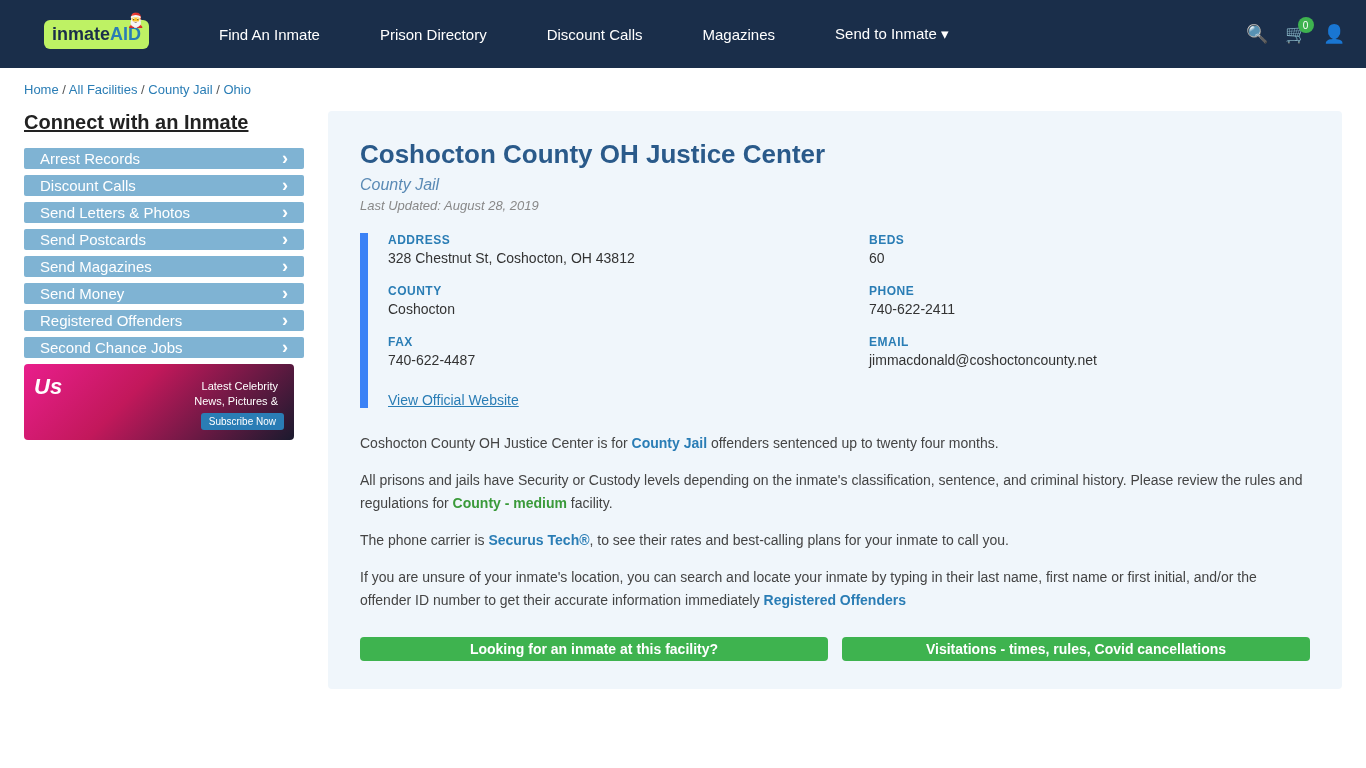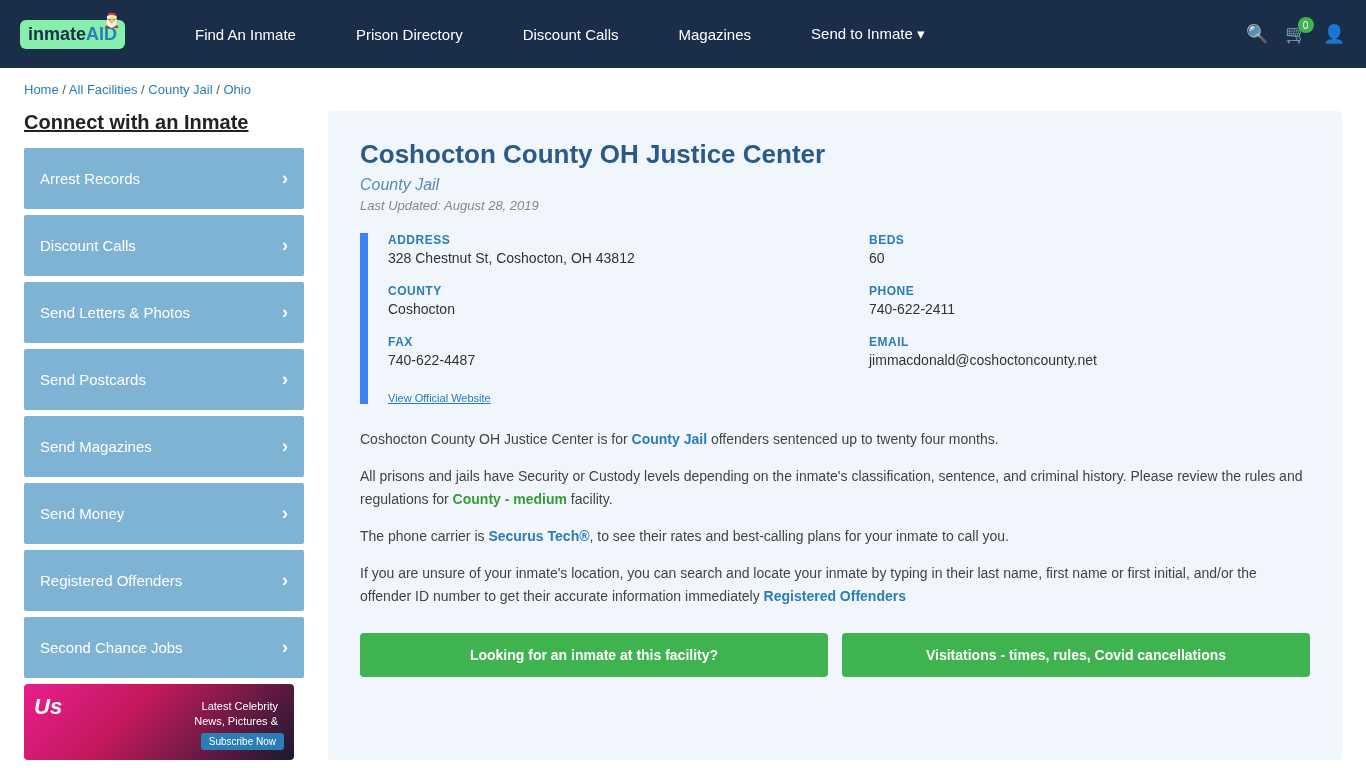--- a/index.html
+++ b/index.html
@@ -12,27 +12,28 @@
       align-items: center;
       padding: 0 20px;
       height: 68px;
     }
     .nav-logo {
       margin-right: 40px;
       display: flex;
       align-items: center;
     }
     .logo-box {
-      background: #86efac;
+      background: #bef264;
       border-radius: 6px;
       padding: 4px 8px;
       font-weight: 900;
       font-size: 18px;
       color: #1a2e4a;
       position: relative;
+      margin-left: 24px;
     }
     .logo-box span.aid { color: #2a7db5; }
     .logo-hat {
       position: absolute;
       top: -8px;
       right: 4px;
       font-size: 14px;
     }
     .nav-links {
       display: flex;
@@ -106,21 +107,21 @@
       color: #222;
     }
     .sidebar-item {
       display: flex;
       align-items: center;
       justify-content: space-between;
       background: #7fb3d3;
       color: #fff;
       font-size: 15px;
       font-weight: 500;
-      padding: 20px 16px;
+      padding: 0 16px;
       margin-bottom: 6px;
       cursor: pointer;
       border-radius: 2px;
       text-decoration: none;
     }
     .sidebar-arrow {
       font-size: 18px;
       font-weight: bold;
     }
     .sidebar-ad {
@@ -207,21 +208,21 @@
       margin-bottom: 3px;
     }
     .info-block p {
       font-size: 14px;
       color: #333;
     }
     .view-website {
       color: #2a7db5;
       text-decoration: underline;
       cursor: pointer;
-      font-size: 11px;
+      font-size: 14px;
       margin-top: 6px;
       display: block;
     }
     .description {
       font-size: 14px;
       color: #444;
       line-height: 1.65;
       margin-bottom: 14px;
     }
     .description a { color: #2a7db5; text-decoration: none; font-weight: bold; }
@@ -230,21 +231,21 @@
     
     .action-buttons {
       display: flex;
       gap: 14px;
       margin-top: 24px;
     }
     .btn-green {
       background: #3eb34f;
       color: #fff;
       border: none;
-      padding: 14px 22px;
+      padding: 4px 22px;
       font-size: 14px;
       font-weight: bold;
       border-radius: 4px;
       cursor: pointer;
       flex: 1;
     }
   </style>
 </head>
 <body>
 

